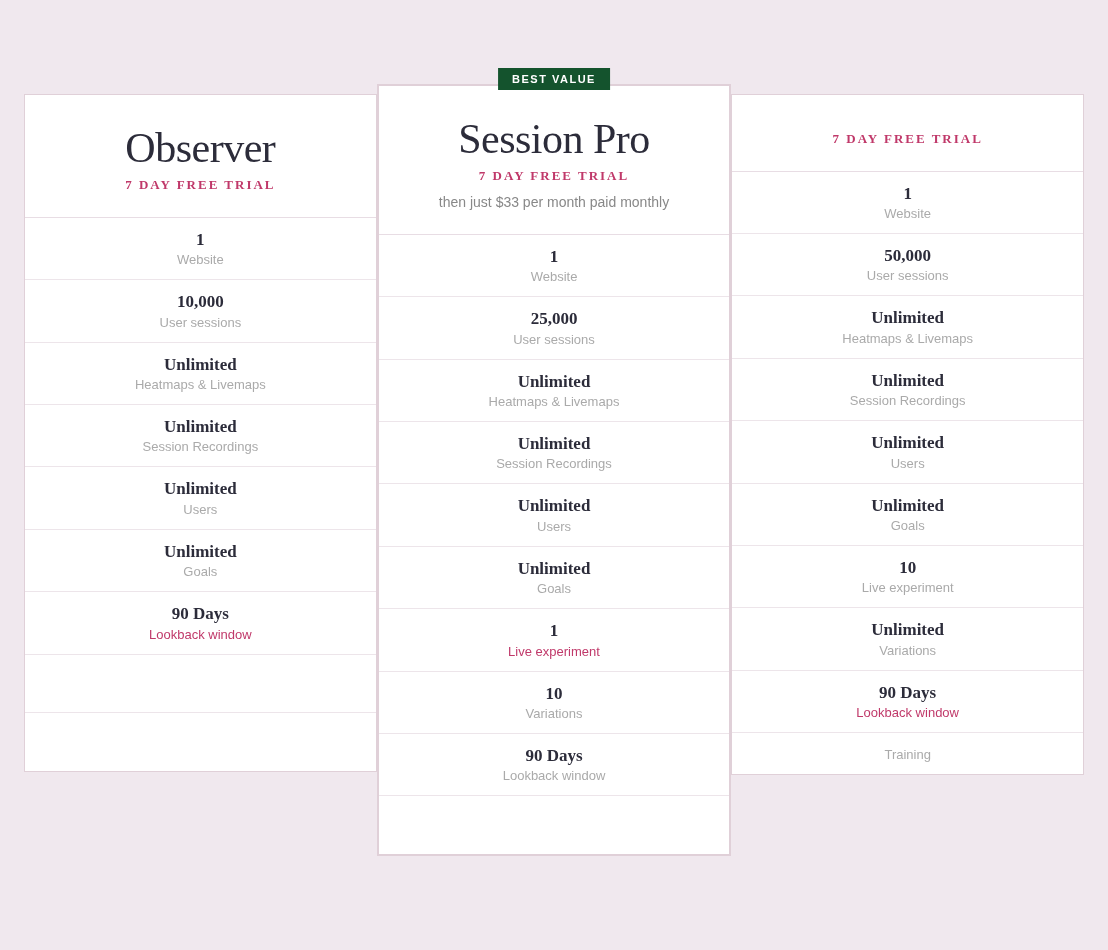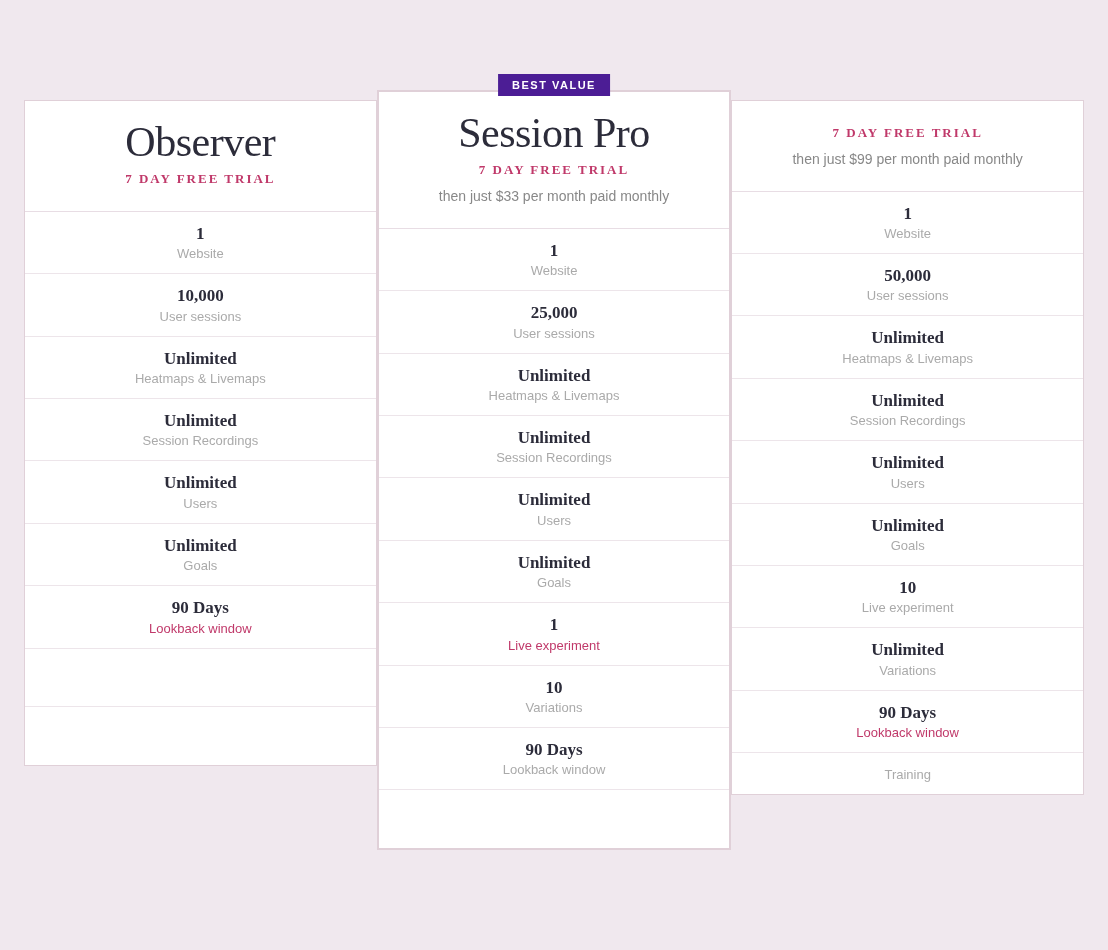--- a/index.html
+++ b/index.html
@@ -39,32 +39,32 @@
 
     .plan-card:not(.featured) {
       z-index: 1;
     }
 
     .best-value-badge {
       position: absolute;
       top: -18px;
       left: 50%;
       transform: translateX(-50%);
-      background-color: #4c1d95;
+      background-color: #14532d;
       color: #fff;
       font-size: 11px;
       font-weight: bold;
       letter-spacing: 1.5px;
       padding: 5px 14px;
       font-family: Arial, sans-serif;
       white-space: nowrap;
     }
 
     .plan-header {
-      padding: 18px 20px 24px;
+      padding: 30px 20px 24px;
       text-align: center;
       border-bottom: 1px solid #e8dde4;
     }
 
     .plan-name {
       font-size: 42px;
       font-weight: 400;
       color: #2c2c3a;
       letter-spacing: -0.5px;
       line-height: 1.1;
@@ -221,21 +221,20 @@
 
         <div class="feature-row">
           <div class="feature-main">90 Days</div>
           <div class="feature-sub">Lookback window</div>
         </div>
       <div class="empty-row"></div>
     </div>
     <div class="plan-card">
       <div class="plan-header">
         <div class="plan-trial">7 DAY FREE TRIAL</div>
-        <div class="plan-price">then just $99 per month paid monthly</div>
       </div>
 
         <div class="feature-row">
           <div class="feature-main">1</div>
           <div class="feature-sub">Website</div>
         </div>
 
         <div class="feature-row">
           <div class="feature-main">50,000</div>
           <div class="feature-sub">User sessions</div>

